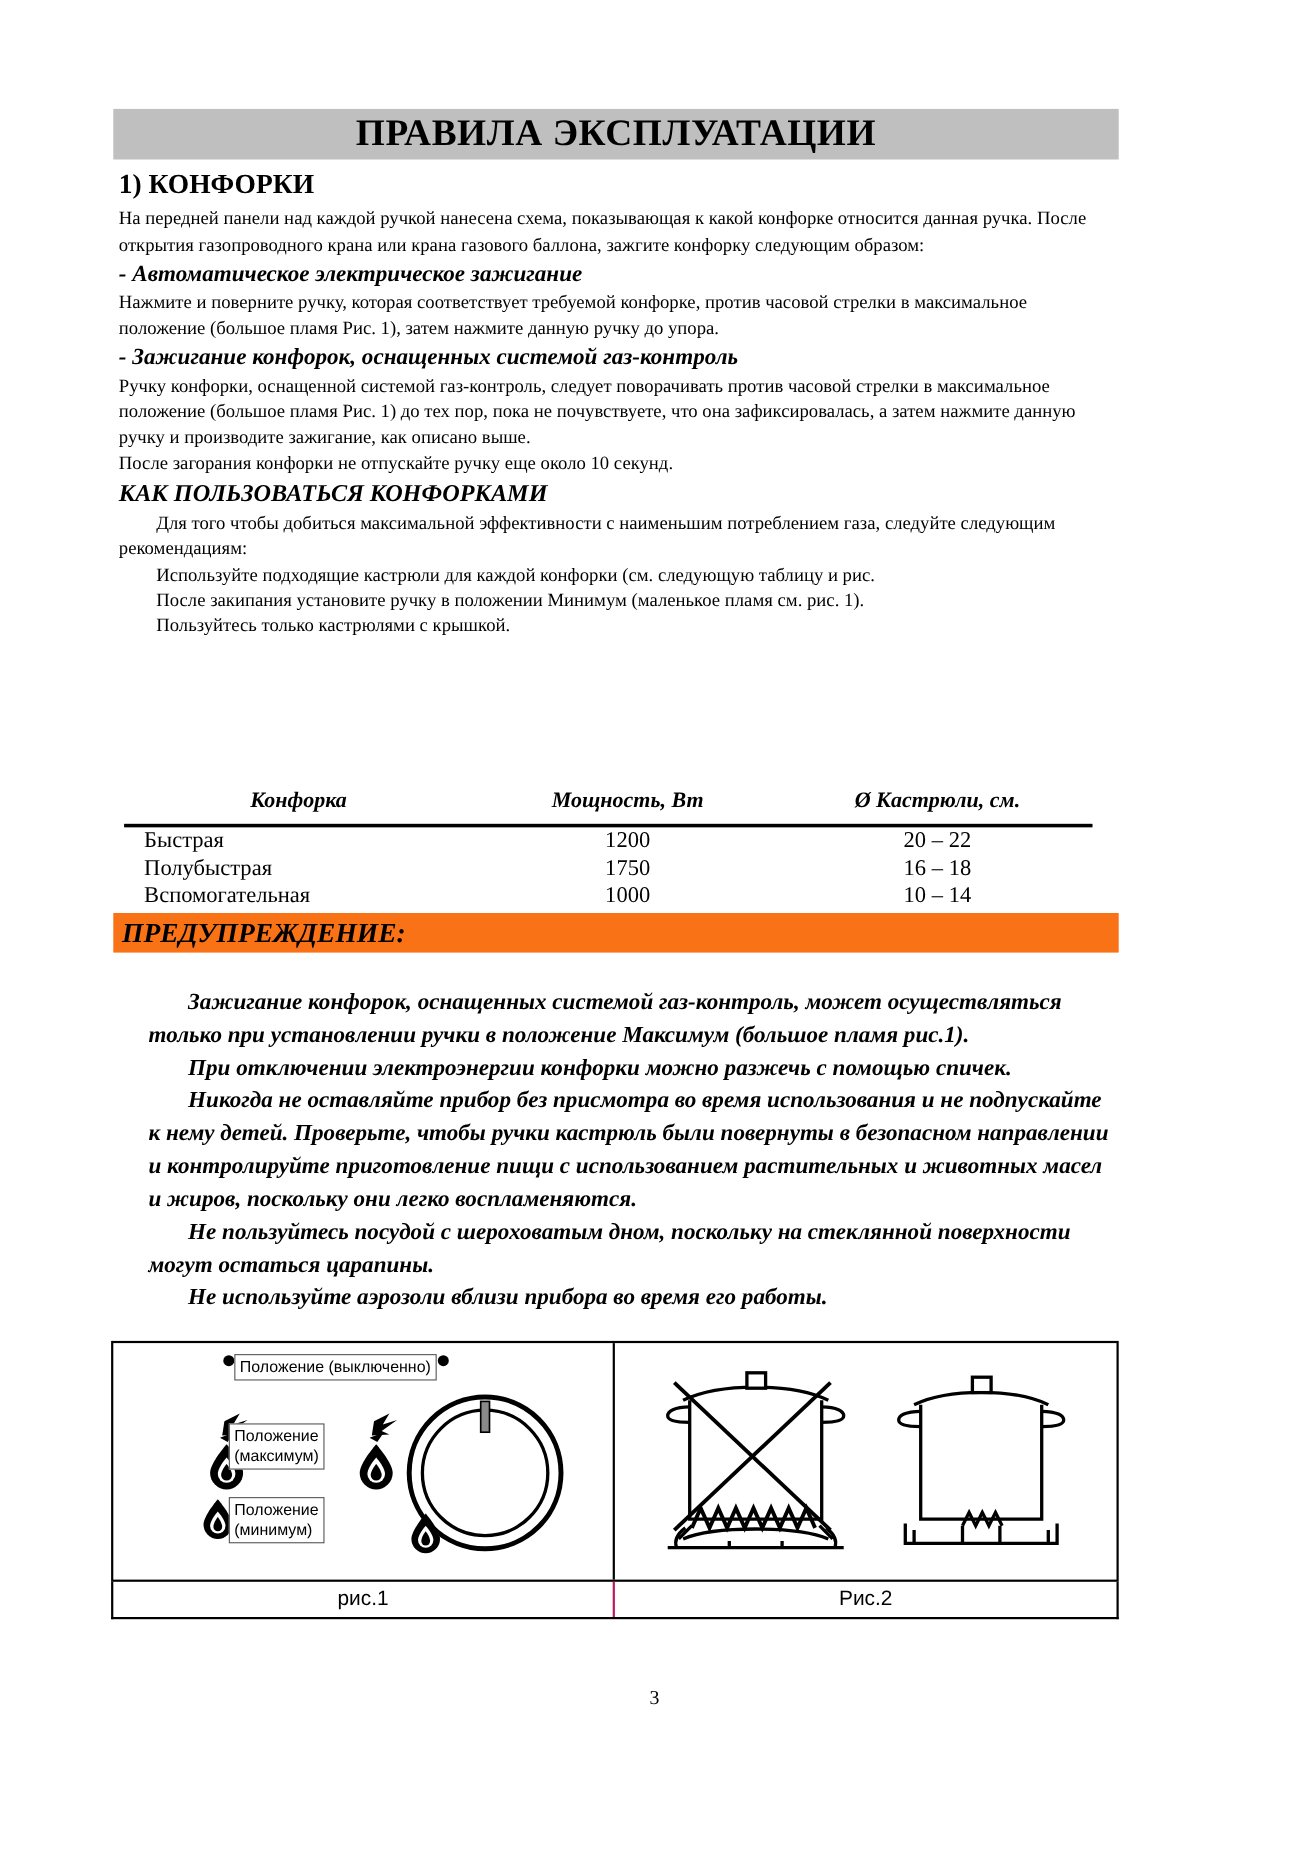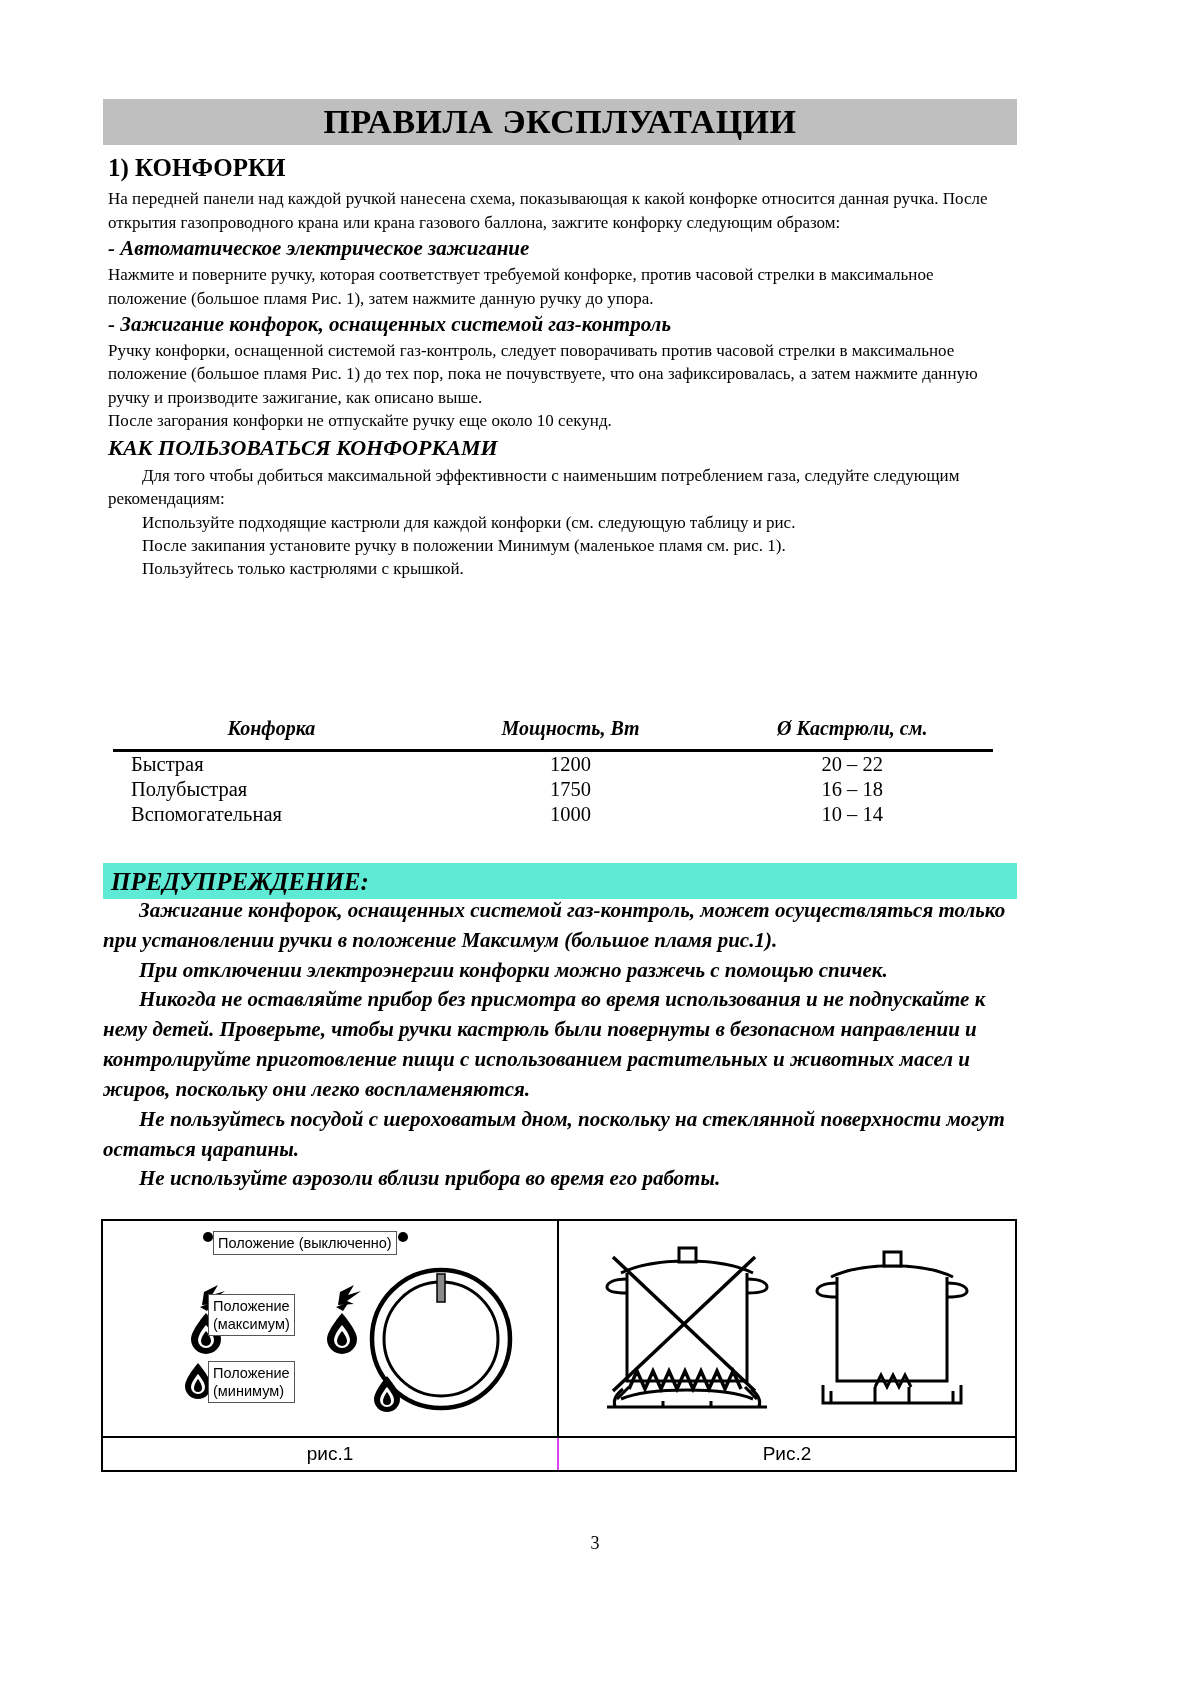--- a/index.html
+++ b/index.html
@@ -113,24 +113,24 @@
     text-align: left;
     padding-left: 18px;
   }
   .burner-table tbody tr:first-child td {
   }
 
   
   .warn-banner {
     position: absolute;
     left: 103px;
-    top: 863px;
+    top: 830px;
     width: 914px;
     height: 36px;
-    background: #5eead4;
+    background: #f97316;
     display: flex;
     align-items: center;
     text-align: center;
   }
   .warn-banner .warn-text {
     font-size: 25px;
     font-weight: bold;
     font-style: italic;
     padding-left: 8px;
     line-height: 1;
@@ -142,21 +142,21 @@
     top: 896px;
     width: 905px;
   }
   .warn-body p {
     font-size: 21px;
     font-weight: bold;
     font-style: italic;
     line-height: 1.42;
     margin: 0;
   }
-  .warn-body p.ind { text-indent: 36px; }
+  .warn-body p.ind { text-indent: 36px; margin-left: 32px; }
 
   
   .figures {
     position: absolute;
     left: 101px;
     top: 1219px;
     width: 916px;
     height: 219px;
     border: 2px solid #000;
     box-sizing: border-box;
@@ -182,21 +182,21 @@
     display: flex;
   }
   .cap-cell {
     height: 100%;
     display: flex;
     align-items: center;
     justify-content: center;
     font-size: 19px;
     font-family: "Liberation Sans", sans-serif;
   }
-  .cap-left  { width: 50%; border-right: 2px solid #d946ef; box-sizing: border-box; }
+  .cap-left  { width: 50%; border-right: 2px solid #be185d; box-sizing: border-box; }
   .cap-right { width: 50%; }
 
   
   .lbl-box {
     position: absolute;
     border: 1px solid #555;
     background: #fff;
     font-family: "Liberation Sans", sans-serif;
     font-size: 14.5px;
     line-height: 1.25;

